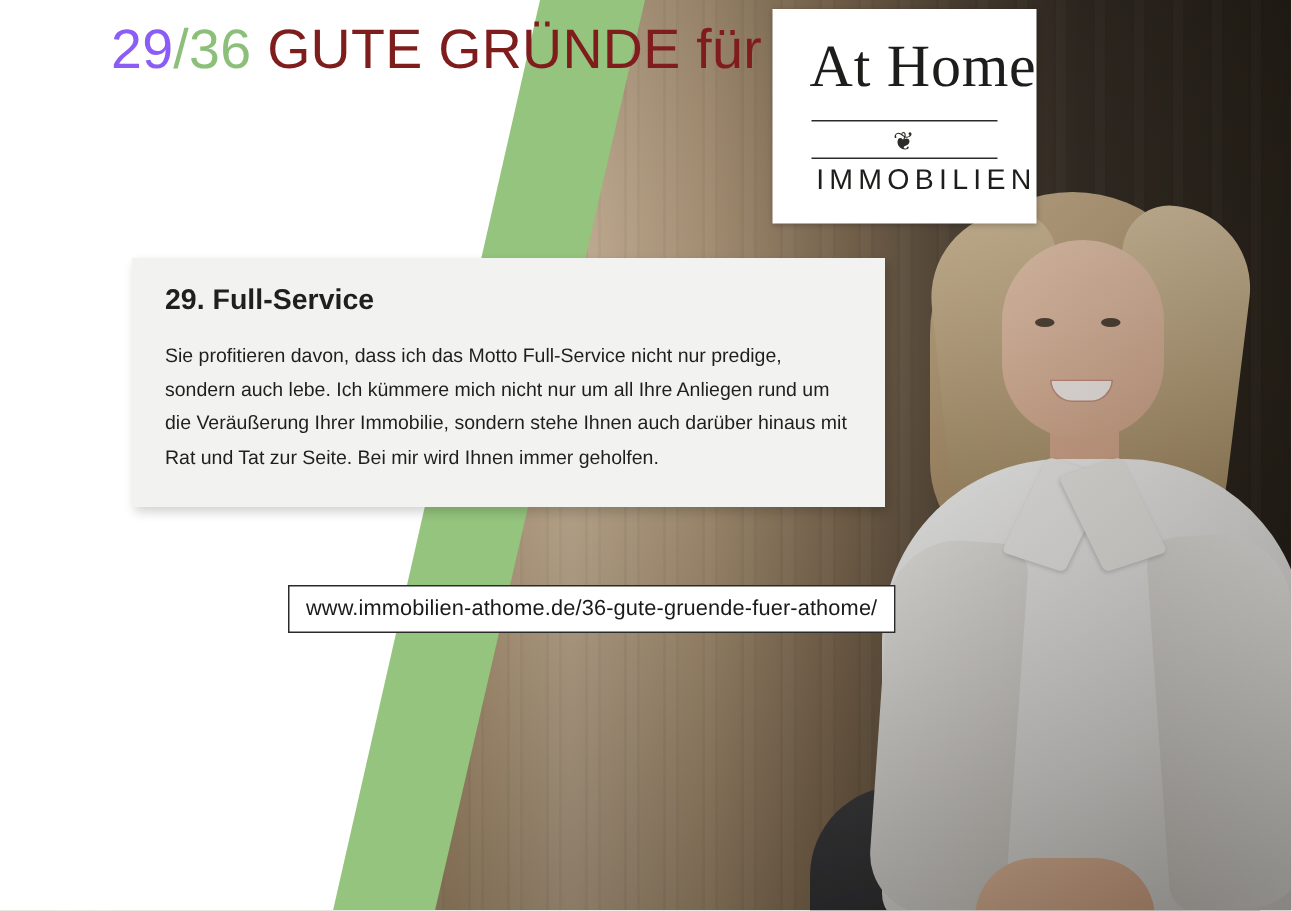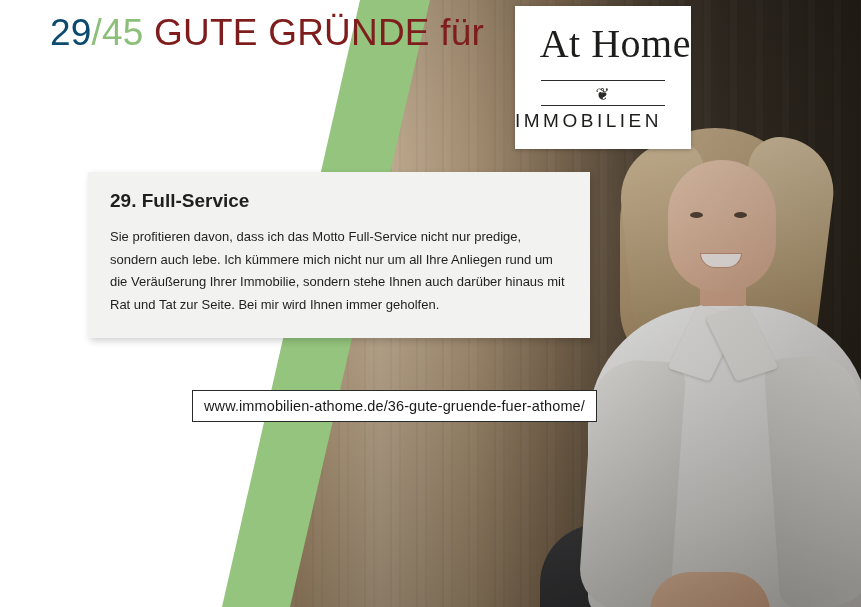--- a/index.html
+++ b/index.html
@@ -188,21 +188,21 @@
 
   
   .headline {
     position: absolute;
     left: 50px; top: 14px;
     font-size: 37px;
     line-height: 1.05;
     white-space: nowrap;
     letter-spacing: 0.2px;
   }
-  .headline .num { color: #0c4a6e; font-weight: 400; }
+  .headline .num { color: #8b5cf6; font-weight: 400; margin-left: 24px; }
   .headline .slash { color: #8cc07a; font-weight: 400; }
   .headline .total { color: #8cc07a; font-weight: 400; }
   .headline .rest { color: #7f1d1d; font-weight: 400; }
 
   
   .logo-box {
     position: absolute;
     left: 515px; top: 6px;
     width: 176px; height: 143px;
     background: #ffffff;
@@ -225,21 +225,21 @@
     text-align: center;
     font-family: "Liberation Serif", serif;
     font-size: 17px;
     color: #2b2b29;
     letter-spacing: 1px;
   }
   .logo-immobilien {
     position: absolute;
     left: 0; top: 104px;
     width: 176px;
-    text-align: left;
+    text-align: right;
     font-size: 19px;
     letter-spacing: 3.5px;
     color: #1d1d1b;
     font-weight: 400;
   }
   .logo-rule-top {
     position: absolute;
     left: 26px; top: 74px;
     width: 124px; height: 1px;
     background: #2b2b29;
@@ -313,21 +313,21 @@
     </div>
 
     <div class="photo-vignette"></div>
   </div>
 
   <div class="green-band"></div>
 
   <div class="white-wedge"></div>
 
   <div class="headline">
-    <span class="num">29</span><span class="slash">/</span><span class="total">45</span><span class="rest"> GUTE GRÜNDE für</span>
+    <span class="num">29</span><span class="slash">/</span><span class="total">36</span><span class="rest"> GUTE GRÜNDE für</span>
   </div>
 
   <div class="logo-box">
     <div class="logo-at-home">At Home</div>
     <div class="logo-rule-top"></div>
     <div class="logo-flourish">❦</div>
     <div class="logo-rule-bottom"></div>
     <div class="logo-immobilien">IMMOBILIEN</div>
   </div>
 

